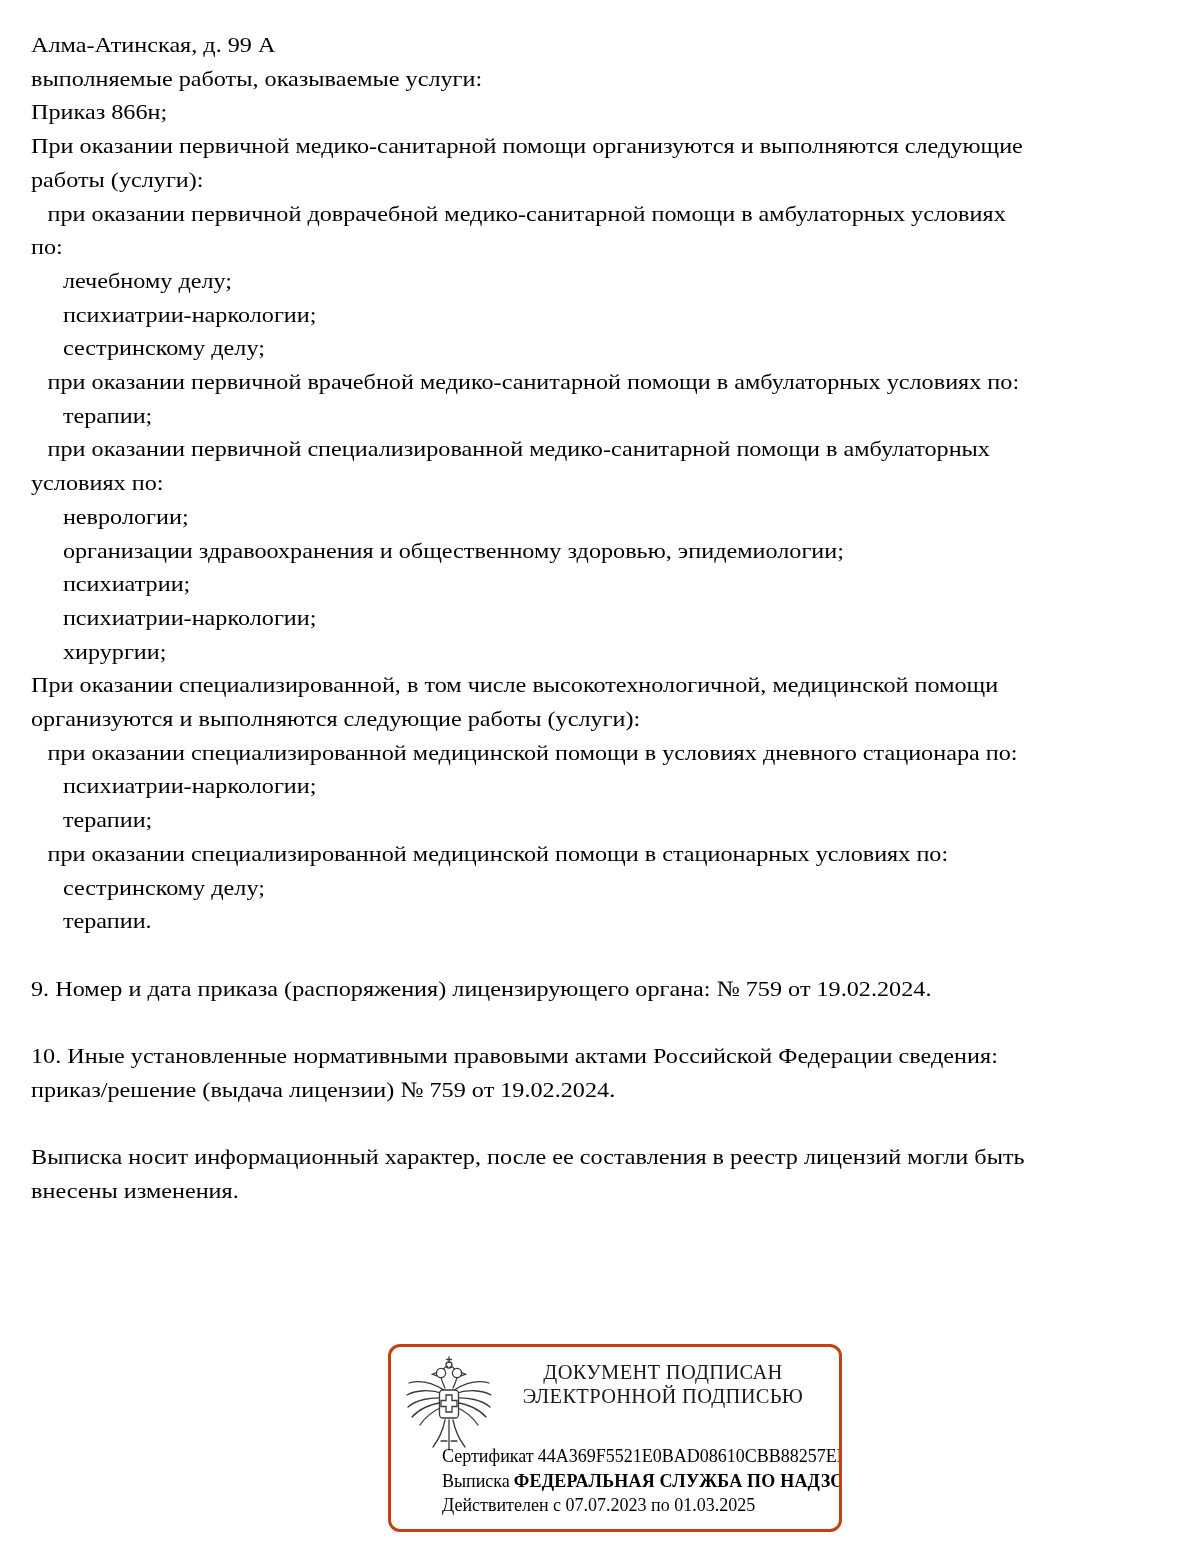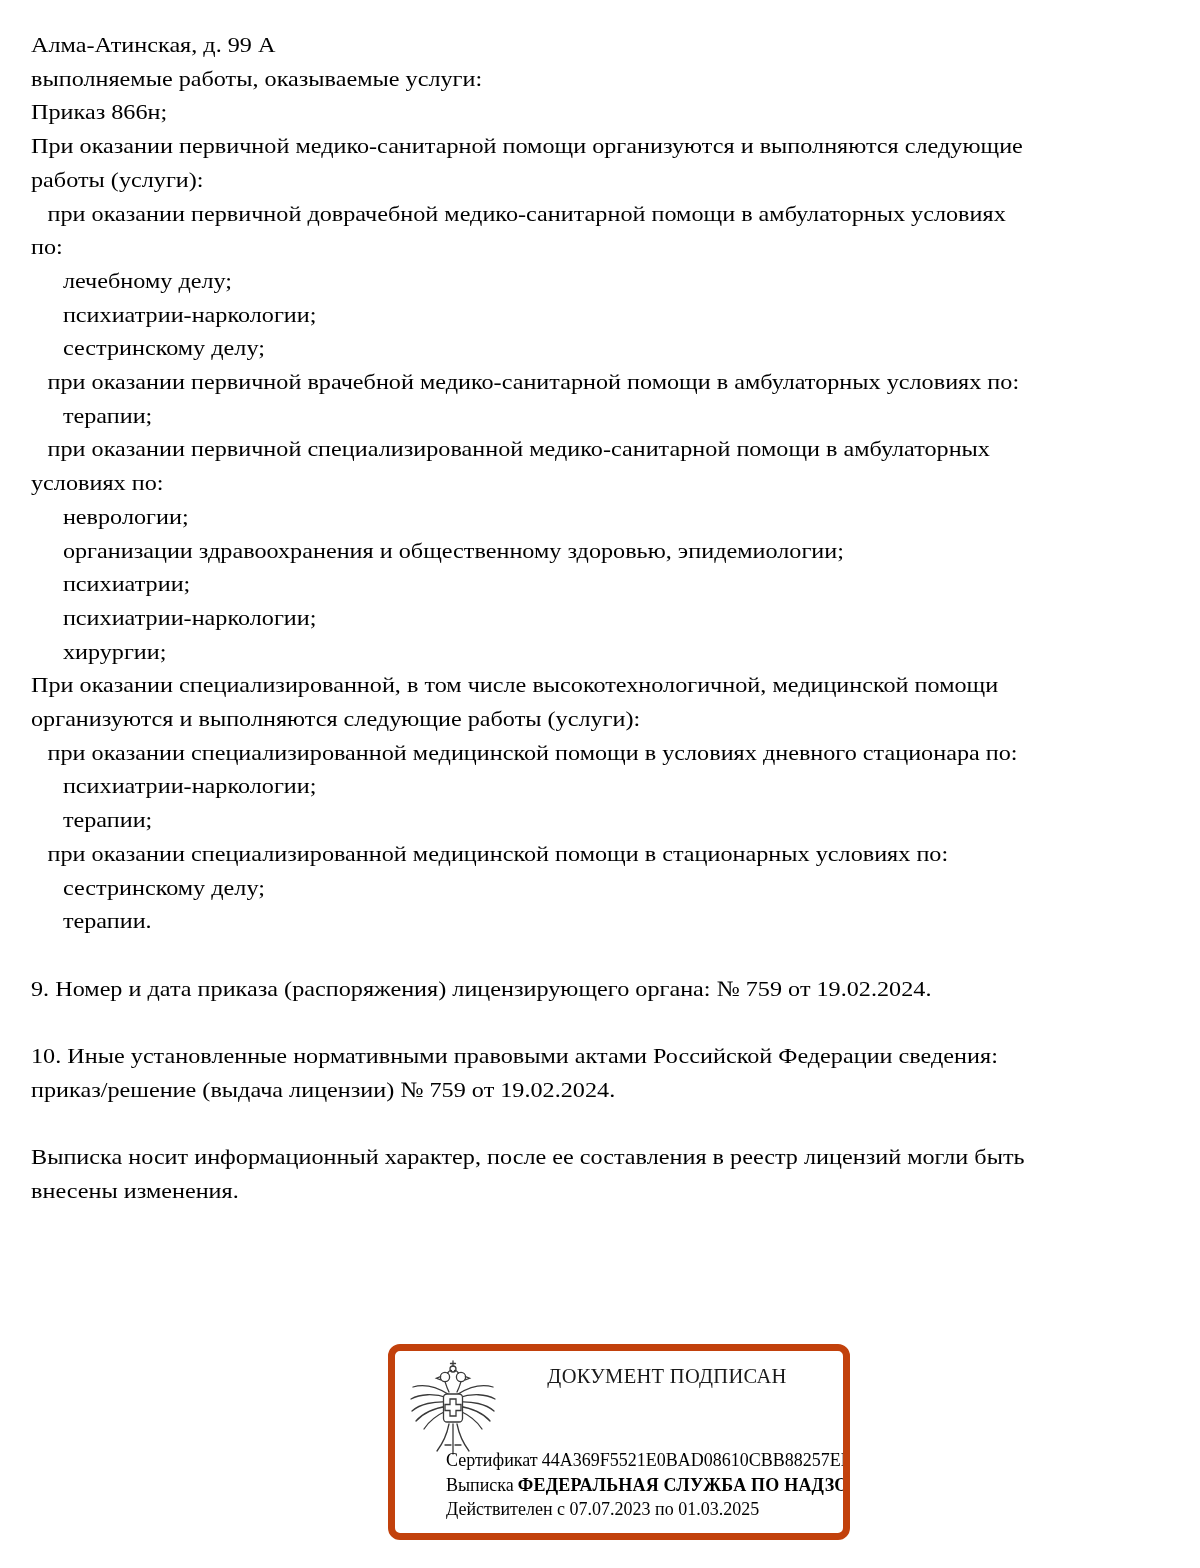--- a/index.html
+++ b/index.html
@@ -38,21 +38,21 @@
   .indent-1 { padding-left: 15px; }
   .indent-2 { padding-left: 29px; }
 
   
   .stamp {
     position: absolute;
     left: 388px;
     top: 1344px;
     width: 448px;
     height: 182px;
-    border: 7px solid #c2410c;
+    border: 3px solid #c2410c;
     border-radius: 12px;
     background: #ffffff;
     overflow: hidden;
   }
   .emblem {
     position: absolute;
     left: 12px;
     top: 8px;
   }
   .stamp-title {
@@ -159,20 +159,21 @@
 
         <path d="M42,65 C40,75 36,84 30,92"></path>
         <path d="M46,65 V95"></path>
         <path d="M50,65 C52,75 56,84 62,92"></path>
         <path d="M38,86 h6 M48,86 h6"></path>
       </g>
     </svg>
 
     <div class="stamp-title">
       <div>ДОКУМЕНТ ПОДПИСАН</div>
+      <div>ЭЛЕКТРОННОЙ ПОДПИСЬЮ</div>
     </div>
 
     <div class="stamp-info">
       <div class="info-line">
         <span class="lbl">Сертификат</span><span>44A369F5521E0BAD08610CBB88257ED3</span>
       </div>
       <div class="info-line">
         <span class="lbl">Выписка</span><span class="owner-value">ФЕДЕРАЛЬНАЯ СЛУЖБА ПО НАДЗОРУ В СФ</span>
       </div>
       <div class="info-line">Действителен с 07.07.2023 по 01.03.2025</div>

